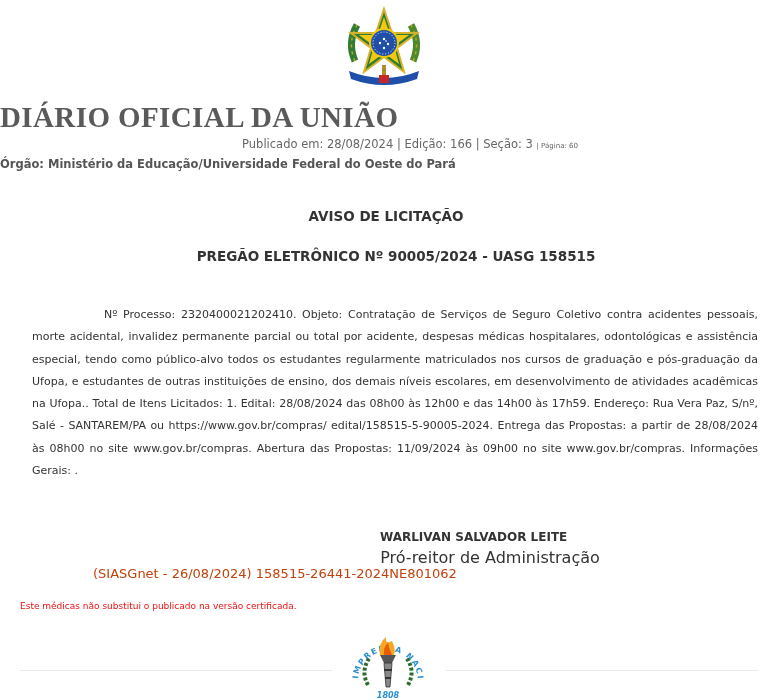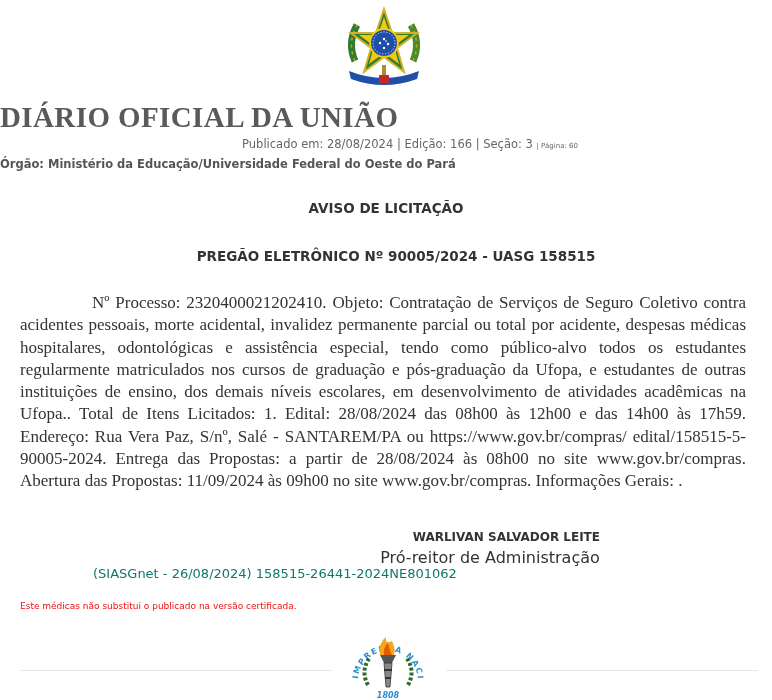--- a/index.html
+++ b/index.html
@@ -18,43 +18,43 @@
     .pubinfo {
       position: absolute; left: 0; top: 137px; width: 772px; text-align: center;
       font-size: 11.5px; color: #666666; margin-left: 24px;
     }
     .pubinfo .small { font-size: 7px; }
     .orgao {
       position: absolute; left: 0; top: 157px; width: 772px; text-align: left;
       font-size: 11.5px; font-weight: bold; color: #555555;
     }
     .title1 {
-      position: absolute; left: 0; top: 200px; width: 772px; text-align: center;
+      position: absolute; left: 0; top: 208px; width: 772px; text-align: center;
       font-size: 13.5px; font-weight: bold; color: #333333;
     }
     .title2 {
       position: absolute; left: 0; top: 248px; width: 772px; text-align: center;
       font-size: 13.5px; font-weight: bold; color: #333333; padding-left: 10px;
     }
     .body-text {
       position: absolute; left: 20px; top: 292px; width: 726px;
-      font-size: 17px; line-height: 22.3px; text-align: justify;
-      color: #333333; text-indent: 72px; margin: 0; font-family: Liberation Serif, serif;
+      font-size: 11px; line-height: 22.3px; text-align: justify;
+      color: #333333; text-indent: 72px; margin: 12px;
     }
     .signer {
-      position: absolute; left: 380px; top: 530px; width: 220px; text-align: right;
+      position: absolute; left: 380px; top: 530px; width: 220px; text-align: left;
       font-size: 12px; font-weight: bold; color: #333333;
     }
     .role {
       position: absolute; left: 380px; top: 548px; width: 220px; text-align: center;
       font-size: 16px; color: #333333;
     }
     .siasg {
       position: absolute; left: 93px; top: 566px; width: 500px;
-      font-size: 13px; color: #0f766e;
+      font-size: 13px; color: #c2410c;
     }
     .disclaimer {
       position: absolute; left: 20px; top: 601px; width: 400px;
       font-size: 9px; color: #ee1111;
     }
     .footer-line {
       position: absolute; top: 670px; height: 1px; background: #e8e8e8;
     }
     .footer-line.left { left: 20px; width: 312px; }
     .footer-line.right { left: 446px; width: 312px; }

